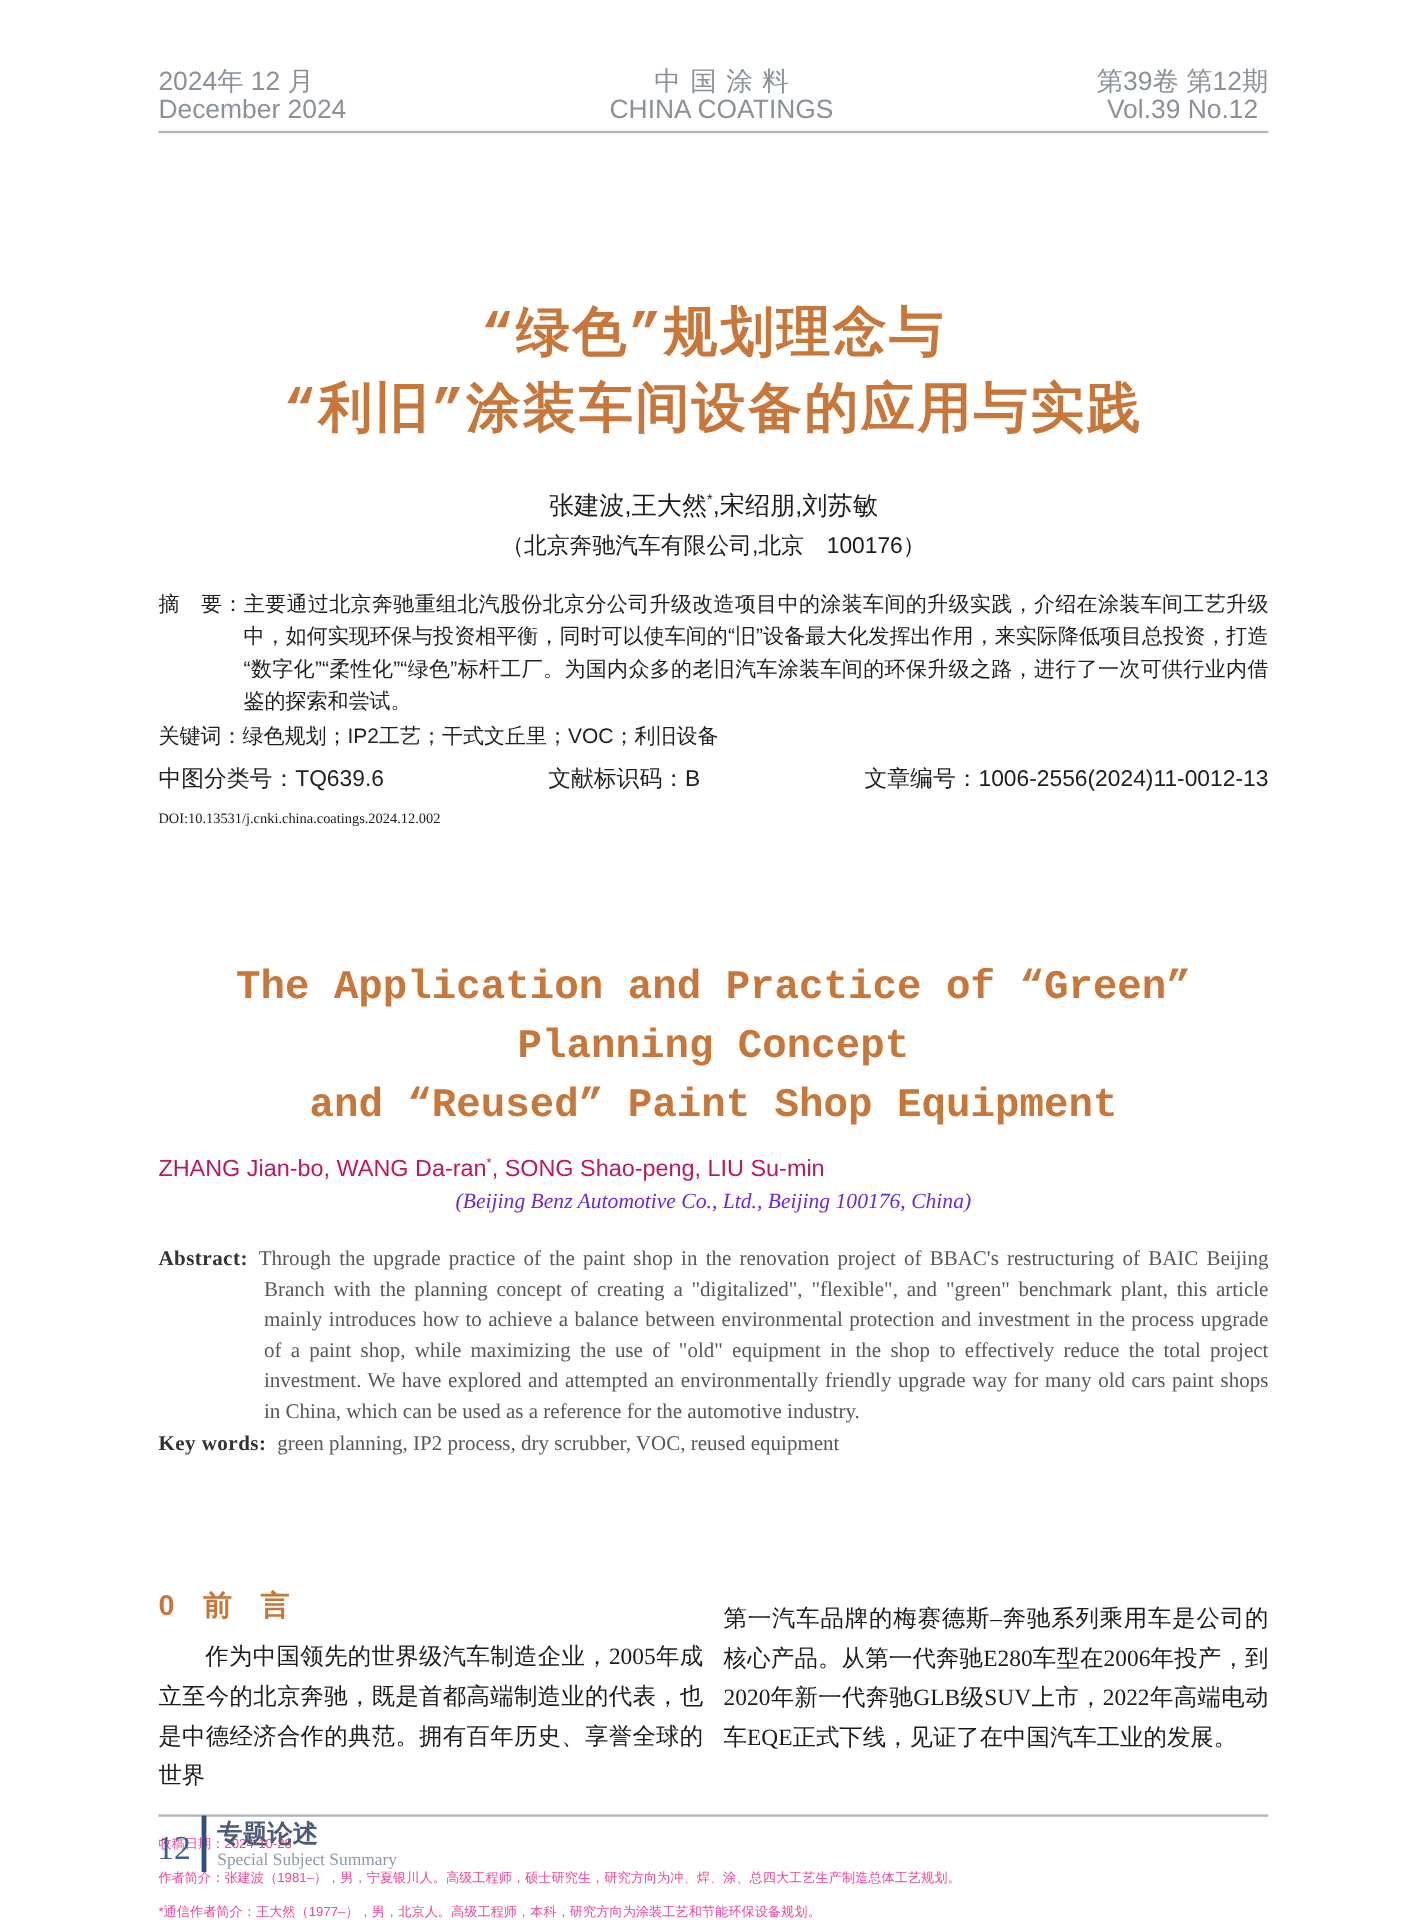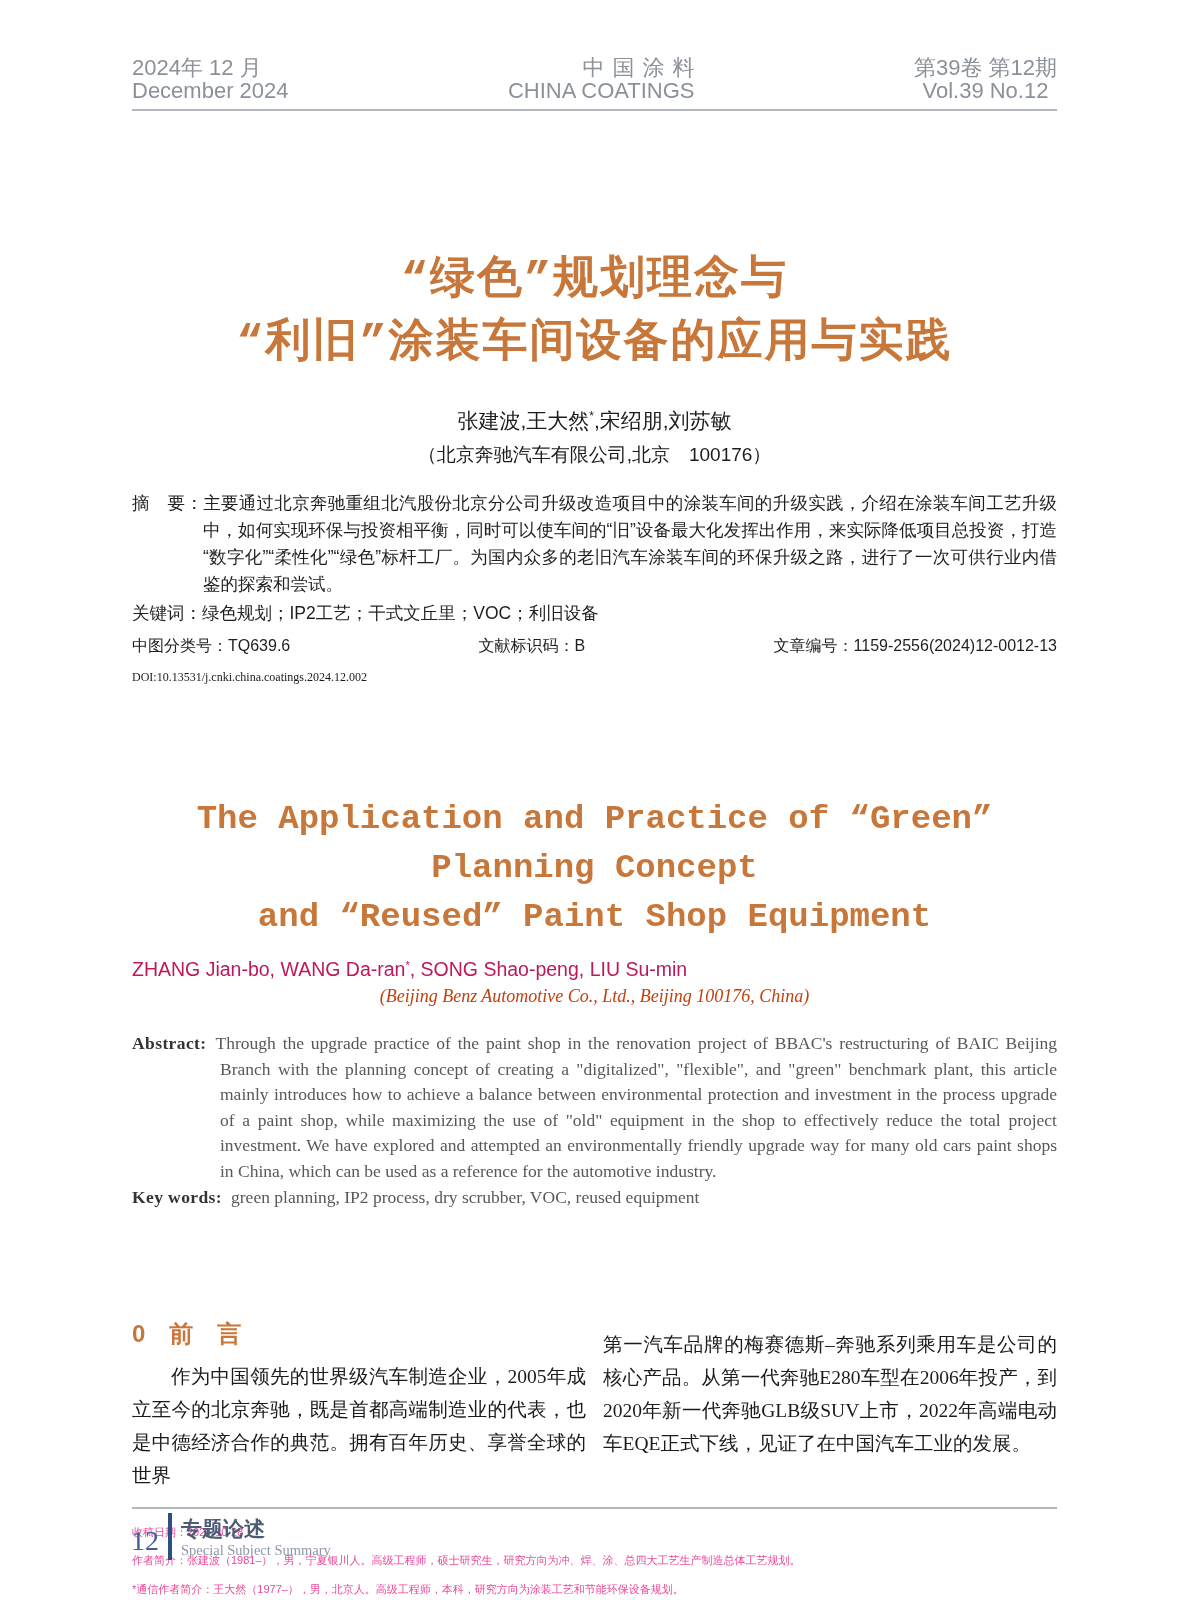--- a/index.html
+++ b/index.html
@@ -24,50 +24,50 @@
     overflow:hidden;
   }
   
   .header{
     display:flex;justify-content:space-between;align-items:flex-end;
     padding-top:56px;padding-bottom:7px;
     border-bottom:2px solid var(--rule-gray);
     color:var(--header-gray);
     font-size:22px;line-height:23px;
   }
-  .h-center{text-align:right;}
+  .h-center{text-align:center;}
   .h-center .cn{letter-spacing:8px;margin-right:-8px;}
   .h-right{text-align:center;}
   
   .cn-title{
     margin-top:138px;text-align:center;
     color:var(--accent);font-weight:700;
     font-size:45px;line-height:63px;letter-spacing:2px;
   }
   .t-line{display:block;font-family:Liberation Mono, monospace;}
   .authors-cn{margin-top:32px;text-align:center;font-size:21px;font-weight:400;}
   .authors-cn sup{font-size:12px;}
   .affil-cn{margin-top:7px;text-align:center;font-size:19px;font-weight:500;}
   
   .abs-cn{
     margin-top:22px;font-size:17.5px;line-height:27px;font-weight:500;
     text-align:justify;padding-left:71px;text-indent:-71px;color:#1f1f1f;
   }
   .kw-cn{margin-top:2px;font-size:17.5px;line-height:27px;font-weight:500;color:#1f1f1f;}
-  .meta-row{display:flex;justify-content:space-between;margin-top:9px;font-size:16px;font-weight:500;color:#1f1f1f;}
+  .meta-row{display:flex;justify-content:space-between;margin-top:9px;font-size:19px;font-weight:500;color:#1f1f1f;}
   .doi{margin-top:13px;font-family:"Liberation Serif",serif;font-weight:400;font-size:12px;color:#1a1a1a;}
   
   .en-title{
     margin-top:110px;text-align:center;color:var(--accent);
     font-family:"Liberation Serif",serif;font-weight:700;
     font-size:34px;line-height:49px;
   }
   .authors-en{margin-top:16px;color:#be185d;font-size:19.5px;}
   .authors-en sup{font-size:11px;}
-  .affil-en{margin-top:5px;text-align:center;color:#c2410c;font-family:"Liberation Serif",serif;font-style:italic;font-size:18px;}
+  .affil-en{margin-top:5px;text-align:center;color:#6d28d9;font-family:"Liberation Serif",serif;font-style:italic;font-size:18px;}
   
   .abs-en{
     margin-top:24px;font-family:"Liberation Serif",serif;color:#585858;
     font-size:17.5px;line-height:25.5px;text-align:justify;
     padding-left:88px;text-indent:-88px;
   }
   .label-en{color:#333333;font-weight:700;letter-spacing:.4px;margin-right:9px;}
   .kw-en{margin-top:1px;font-family:Liberation Serif, serif;color:#585858;font-size:17.5px;line-height:25.5px;}
   
   .section-cols{display:flex;gap:17px;margin-top:108px;}
@@ -118,21 +118,21 @@
 
   <p class="affil-cn">（北京奔驰汽车有限公司,北京　100176）</p>
 
   <p class="abs-cn"><span>摘　要：</span><span>主要通过北京奔驰重组北汽股份北京分公司升级改造项目中的涂装车间的升级实践，介绍在涂装车间工艺升级中，如何实现环保与投资相平衡，同时可以使车间的“旧”设备最大化发挥出作用，来实际降低项目总投资，打造“数字化”“柔性化”“绿色”标杆工厂。为国内众多的老旧汽车涂装车间的环保升级之路，进行了一次可供行业内借鉴的探索和尝试。</span></p>
 
   <p class="kw-cn"><span>关键词：</span><span>绿色规划；IP2工艺；干式文丘里；VOC；利旧设备</span></p>
 
   <div class="meta-row">
     <span><span>中图分类号：</span><span>TQ639.6</span></span>
     <span><span>文献标识码：</span><span>B</span></span>
-    <span><span>文章编号：</span><span>1159-2556(2024)12-0012-13</span></span>
+    <span><span>文章编号：</span><span>1006-2556(2024)11-0012-13</span></span>
   </div>
 
   <p class="doi">DOI:10.13531/j.cnki.china.coatings.2024.12.002</p>
 
   <h2 class="en-title">
     <span class="t-line">The Application and Practice of “Green” Planning Concept</span>
     <span class="t-line">and “Reused” Paint Shop Equipment</span>
   </h2>
 
   <p class="authors-en"><span>ZHANG Jian-bo, WANG Da-ran</span><sup>*</sup><span>, SONG Shao-peng, LIU Su-min</span></p>

